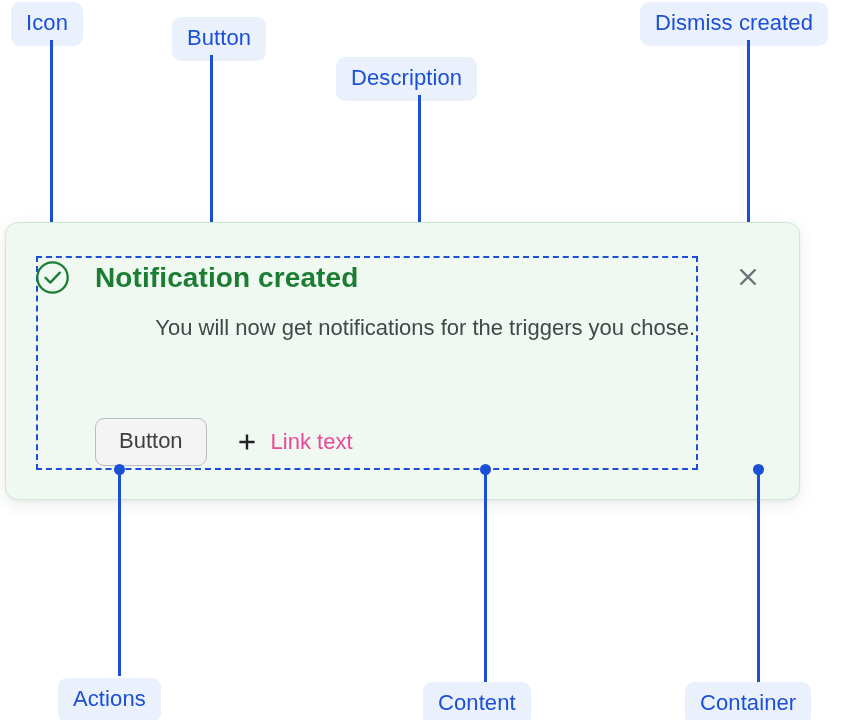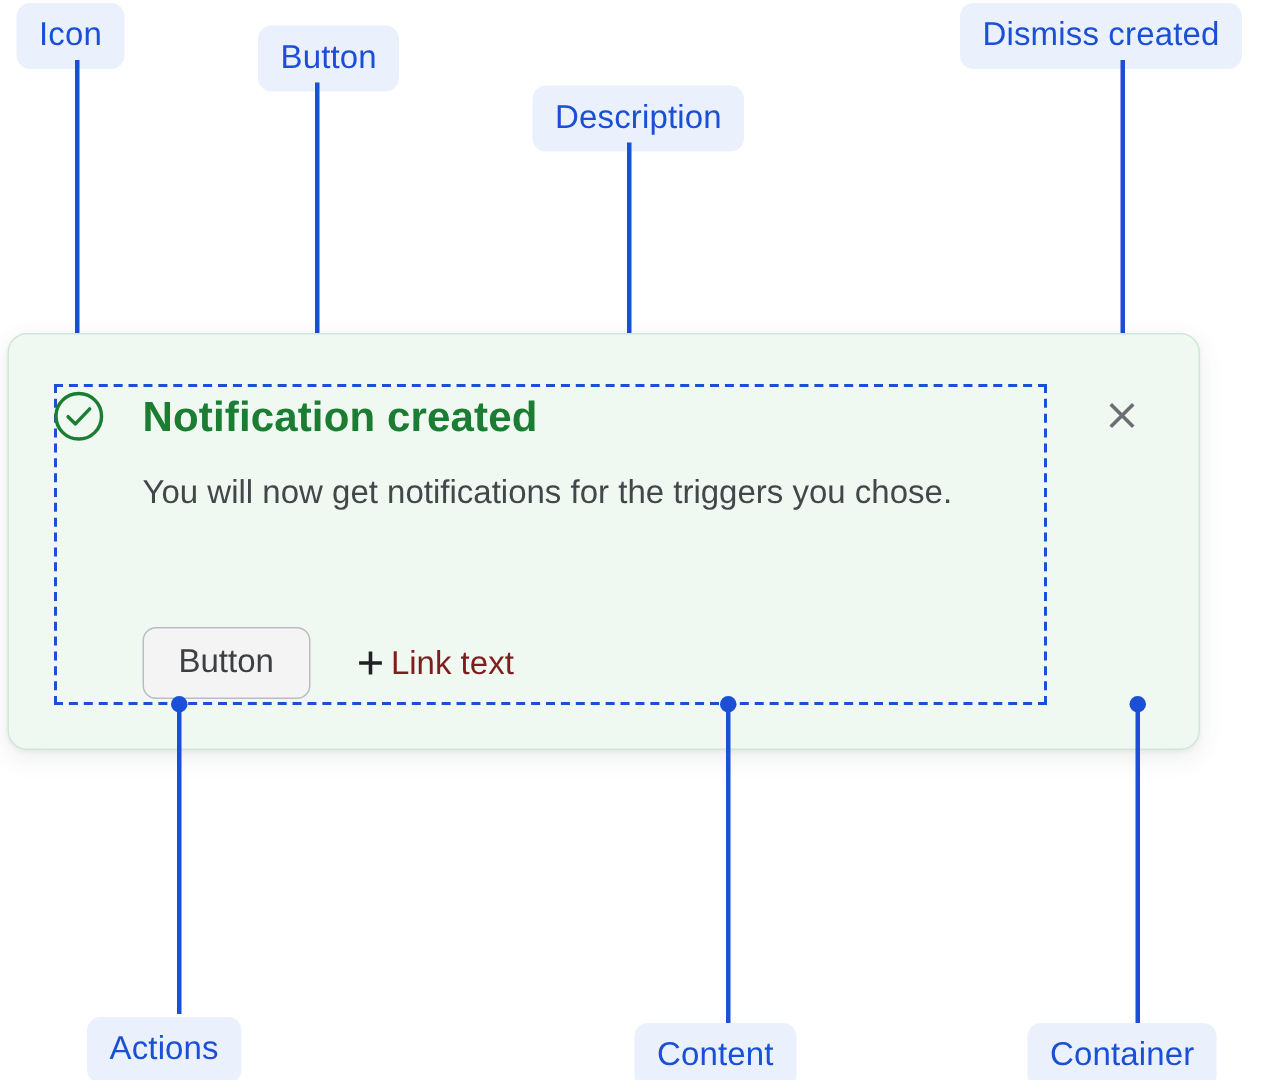--- a/index.html
+++ b/index.html
@@ -93,20 +93,21 @@
     white-space: nowrap;
   }
   #description {
     position: absolute;
     left: 95px;
     top: 308px;
     width: 600px;
     font-size: 22px;
     line-height: 40px;
     color: #42474a;
+    text-align: right;
   }
 
   
   #actions {
     position: absolute;
     left: 95px;
     top: 418px;
     display: flex;
     align-items: center;
   }
@@ -127,22 +128,22 @@
     margin-left: 30px;
     cursor: pointer;
   }
   #plus-icon {
     width: 20px;
     height: 20px;
     display: block;
   }
   #link-text {
     font-size: 22px;
-    color: #7f1d1d;
-    margin-left: 4px;
+    color: #ec4899;
+    margin-left: 14px;
     line-height: 1;
   }
 
   
   #dismiss-button {
     position: absolute;
     left: 733px;
     top: 262px;
     width: 30px;
     height: 30px;
@@ -158,21 +159,21 @@
 <div id="canvas">
 
   <div class="pill" style="left:11px; top:2px;">Icon</div>
   <div class="conn" style="left:50px; top:40px; height:210px;"></div>
   <div class="dot" style="left:46px; top:244px;"></div>
 
   <div class="pill" style="left:172px; top:17px;">Button</div>
   <div class="conn" style="left:210px; top:55px; height:208px;"></div>
   <div class="dot" style="left:206px; top:257px;"></div>
 
-  <div class="pill" style="left:355px; top:57px;text-align:right;">Description</div>
+  <div class="pill" style="left:336px; top:57px;text-align:right;">Description</div>
   <div class="conn" style="left:418px; top:95px; height:208px;"></div>
   <div class="dot" style="left:414px; top:297px;"></div>
 
   <div class="pill" style="left:640px; top:2px;">Dismiss created</div>
   <div class="conn" style="left:747px; top:40px; height:208px;"></div>
   <div class="dot" style="left:743px; top:242px;"></div>
 
   <div id="card">
     <div id="content-box"></div>
   </div>

